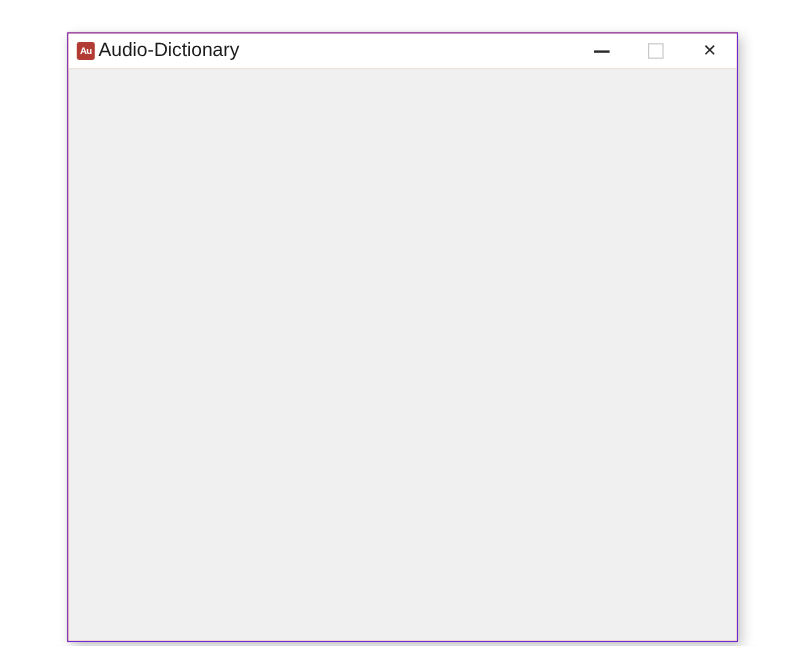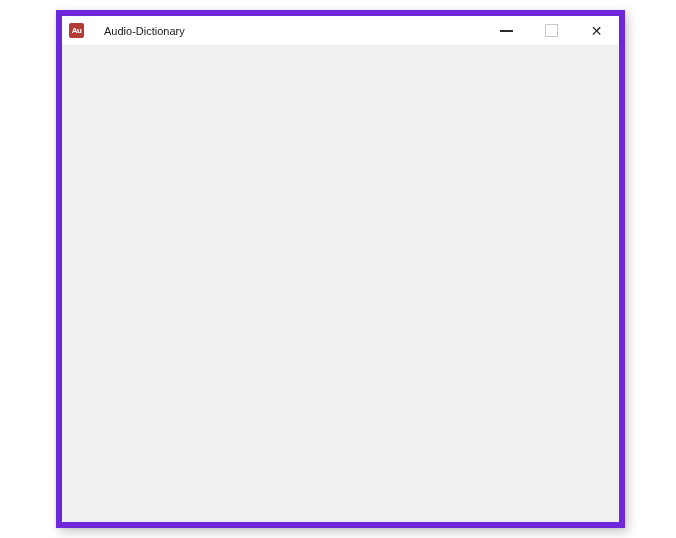--- a/index.html
+++ b/index.html
@@ -7,25 +7,25 @@
     padding: 0;
     width: 676px;
     height: 538px;
     background: #ffffff;
     font-family: "Liberation Sans", sans-serif;
     overflow: hidden;
   }
   .window {
     position: absolute;
     left: 56px;
-    top: 10px;
+    top: 27px;
     width: 557px;
     height: 506px;
     background: #f97316;
-    border: 6px solid #6d28d9;
+    border: 1px solid #6d28d9;
     box-shadow: 3px 4px 10px rgba(0,0,0,0.22), 0 0 2px rgba(0,0,0,0.10);
     box-sizing: content-box;
   }
   .titlebar {
     height: 29px;
     background: #ffffff;
     display: flex;
     align-items: center;
     user-select: none;
   }
@@ -37,22 +37,22 @@
     border-radius: 2px;
     color: #ffffff;
     font-size: 8px;
     font-weight: bold;
     line-height: 15px;
     text-align: center;
     flex: 0 0 auto;
     letter-spacing: -0.5px;
   }
   .title-text {
-    margin-left: 20px;
-    font-size: 11px;
+    margin-left: 3px;
+    font-size: 16px;
     color: #1a1a1a;
     white-space: nowrap;
   }
   .controls {
     margin-left: auto;
     display: flex;
     height: 100%;
   }
   .ctrl-btn {
     width: 45px;

